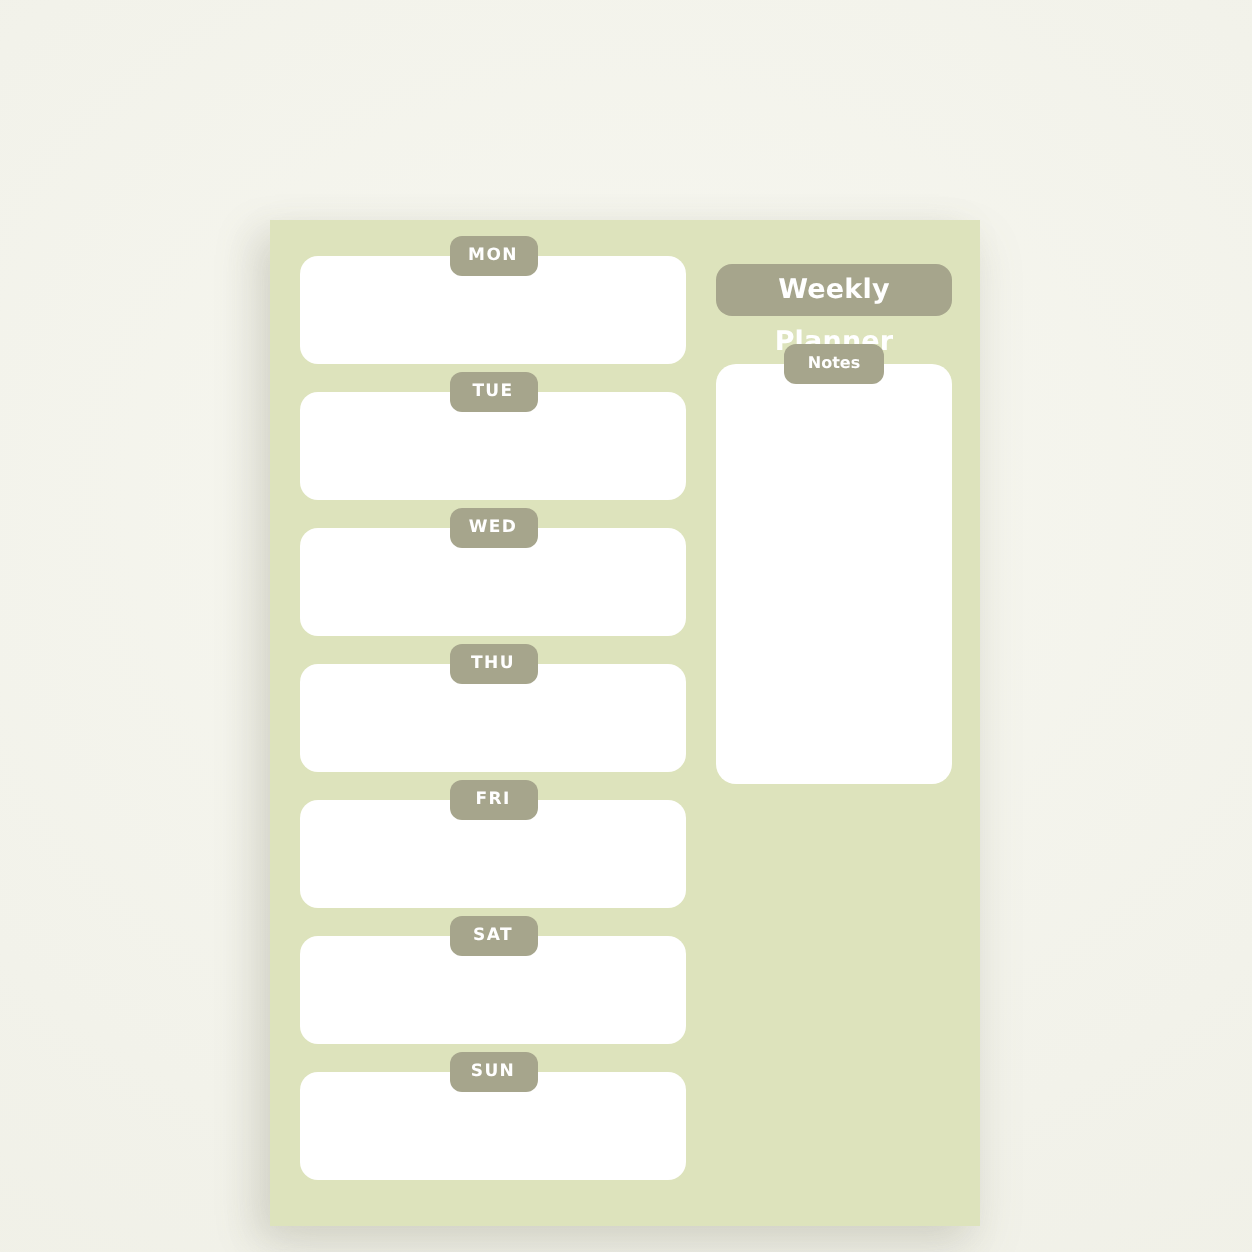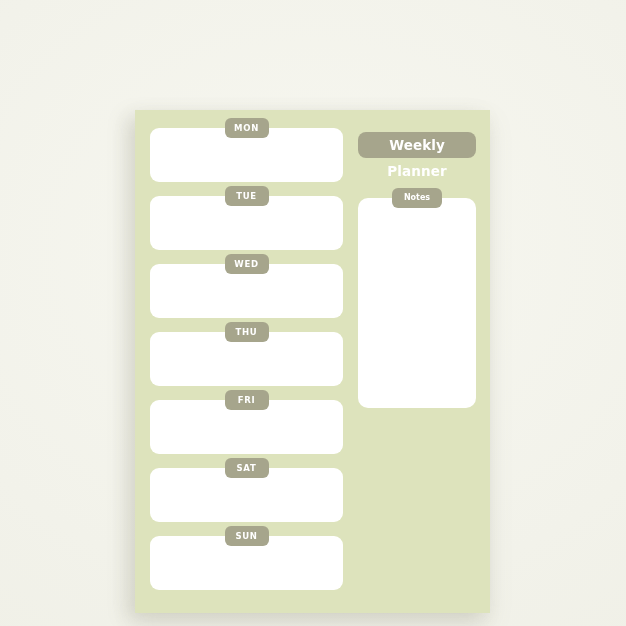--- a/index.html
+++ b/index.html
@@ -128,21 +128,21 @@
     background: #a6a58c;
     border-radius: 6px;
     color: #ffffff;
     font-size: 8px;
     font-weight: bold;
     line-height: 20px;
     text-align: center;
     z-index: 3;
   }
 
-  #notes-panel { top: 78px; height: 220px; }
+  #notes-panel { top: 62px; height: 220px; }
   #notes-box   { height: 210px; }
   #goal-panel  { top: 288px; height: 205px; }
   #goal-box    { height: 195px; }
 </style>
 </head>
 <body>
 
 <div id="canvas"></div>
 
 <div id="sheet">

